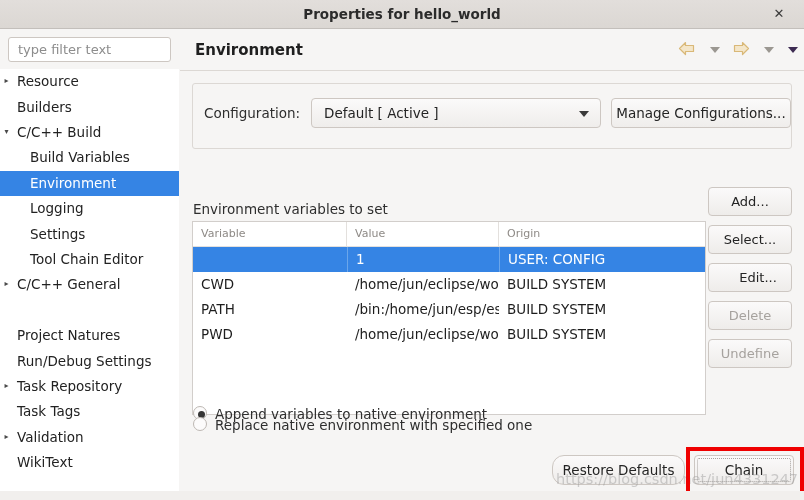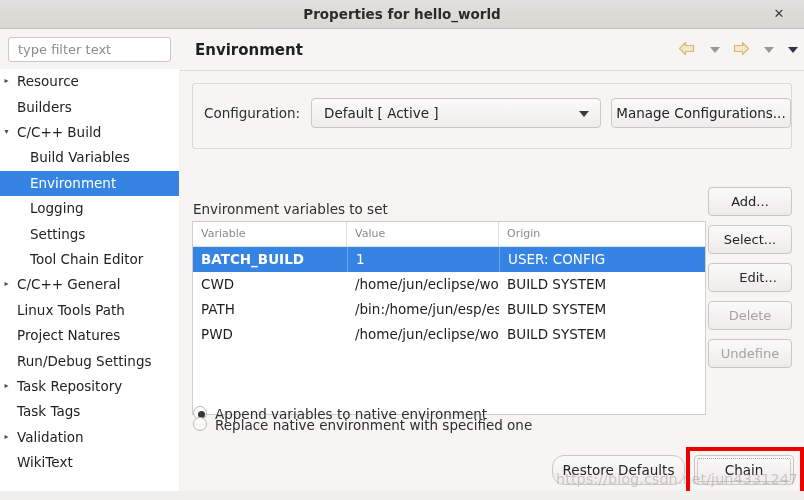--- a/index.html
+++ b/index.html
@@ -228,21 +228,21 @@
     <div class="tree" id="tree">
         <div class="tree-row"><span class="tree-arrow">▸</span><span class="tree-label ind0">Resource</span></div>
         <div class="tree-row"><span class="tree-arrow none">&nbsp;</span><span class="tree-label ind0">Builders</span></div>
         <div class="tree-row"><span class="tree-arrow">▾</span><span class="tree-label ind0">C/C++ Build</span></div>
         <div class="tree-row"><span class="tree-arrow none">&nbsp;</span><span class="tree-label ind1">Build Variables</span></div>
         <div class="tree-row selected"><span class="tree-arrow none">&nbsp;</span><span class="tree-label ind1">Environment</span></div>
         <div class="tree-row"><span class="tree-arrow none">&nbsp;</span><span class="tree-label ind1">Logging</span></div>
         <div class="tree-row"><span class="tree-arrow none">&nbsp;</span><span class="tree-label ind1">Settings</span></div>
         <div class="tree-row"><span class="tree-arrow none">&nbsp;</span><span class="tree-label ind1">Tool Chain Editor</span></div>
         <div class="tree-row"><span class="tree-arrow">▸</span><span class="tree-label ind0">C/C++ General</span></div>
-        <div class="tree-row"><span class="tree-arrow none">&nbsp;</span><span class="tree-label ind0">Linux Tools Path</span></div>
+        <div class="tree-row"><span class="tree-arrow none">&nbsp;</span></div>
         <div class="tree-row"><span class="tree-arrow none">&nbsp;</span><span class="tree-label ind0">Project Natures</span></div>
         <div class="tree-row"><span class="tree-arrow none">&nbsp;</span><span class="tree-label ind0">Run/Debug Settings</span></div>
         <div class="tree-row"><span class="tree-arrow">▸</span><span class="tree-label ind0">Task Repository</span></div>
         <div class="tree-row"><span class="tree-arrow none">&nbsp;</span><span class="tree-label ind0">Task Tags</span></div>
         <div class="tree-row"><span class="tree-arrow">▸</span><span class="tree-label ind0">Validation</span></div>
         <div class="tree-row"><span class="tree-arrow none">&nbsp;</span><span class="tree-label ind0">WikiText</span></div>
       </div>
 
   </div>
 
@@ -279,21 +279,20 @@
     <div class="table-caption">Environment variables to set</div>
 
     <div class="envtable">
       <div class="envtable-head" id="env-head">
           <div class="th c0">Variable</div>
           <div class="th c1">Value</div>
           <div class="th c2">Origin</div>
         </div>
       <div id="env-body">
           <div class="trow selected" style="top: 25px;">
-            <div class="td c0">BATCH_BUILD</div>
             <div class="td c1">1</div>
             <div class="td c2">USER: CONFIG</div>
           </div>
           <div class="trow" style="top: 50px;">
             <div class="td c0">CWD</div>
             <div class="td c1">/home/jun/eclipse/wo</div>
             <div class="td c2">BUILD SYSTEM</div>
           </div>
           <div class="trow" style="top: 75px;">
             <div class="td c0">PATH</div>

